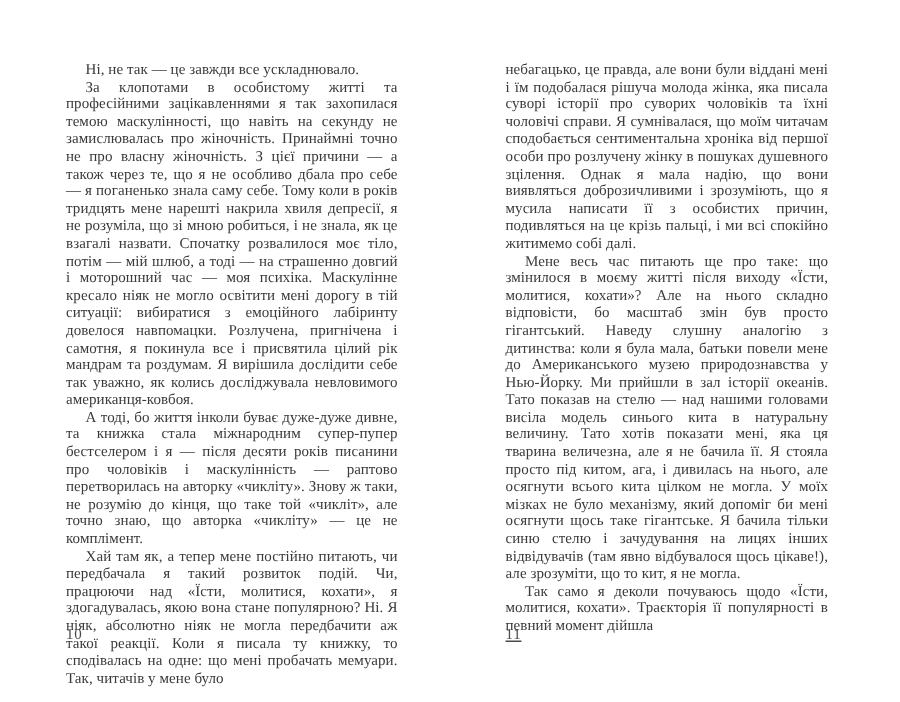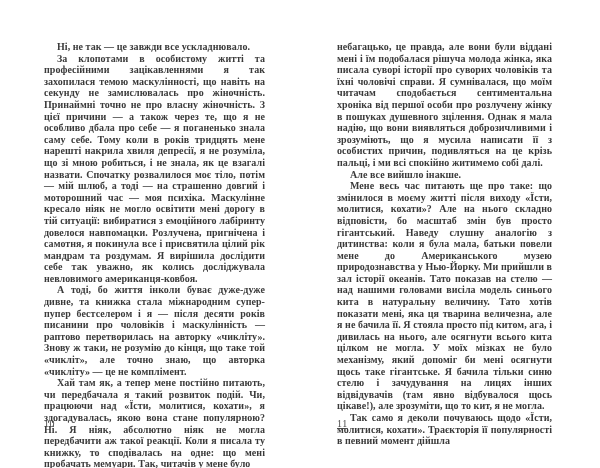--- a/index.html
+++ b/index.html
@@ -21,21 +21,20 @@
   }
   .page-col.left  { left: 44px;  width: 221px; }
   .page-col.right { left: 337px; width: 215px; }
   .page-col p {
     margin: 0;
     font-size: 10px;
     line-height: 11.6px;
     color: #3a3a3a;
     text-align: justify;
     letter-spacing: 0.05px;
-    font-weight: bold;
   }
   .page-col p.indent { text-indent: 13px; }
   .pageno {
     position: absolute;
     top: 419px;
     text-align: left;
     font-size: 10px;
     line-height: 10px;
     color: #4a4a4a;
     letter-spacing: 0.5px;
@@ -51,21 +50,20 @@
 
   <div class="page-col left">
     <p class="indent">Ні, не так — це завжди все ускладнювало.</p>
     <p class="indent">За клопотами в особистому житті та професійними зацікавленнями я так захопилася темою маскулінності, що навіть на секунду не замислювалась про жіночність. Принаймні точно не про власну жіночність. З цієї причини — а також через те, що я не особливо дбала про себе — я поганенько знала саму себе. Тому коли в років тридцять мене нарешті накрила хвиля депресії, я не розуміла, що зі мною робиться, і не знала, як це взагалі назвати. Спочатку розвалилося моє тіло, потім — мій шлюб, а тоді — на страшенно довгий і моторошний час — моя психіка. Маскулінне кресало ніяк не могло освітити мені дорогу в тій ситуації: вибиратися з емоційного лабіринту довелося навпомацки. Розлучена, пригнічена і самотня, я покинула все і присвятила цілий рік мандрам та роздумам. Я вирішила дослідити себе так уважно, як колись досліджувала невловимого американця-ковбоя.</p>
     <p class="indent">А тоді, бо життя інколи буває дуже-дуже дивне, та книжка стала міжнародним супер-пупер бестселером і я — після десяти років писанини про чоловіків і маскулінність — раптово перетворилась на авторку «чикліту». Знову ж таки, не розумію до кінця, що таке той «чикліт», але точно знаю, що авторка «чикліту» — це не комплімент.</p>
     <p class="indent">Хай там як, а тепер мене постійно питають, чи передбачала я такий розвиток подій. Чи, працюючи над «Їсти, молитися, кохати», я здогадувалась, якою вона стане популярною? Ні. Я ніяк, абсолютно ніяк не могла передбачити аж такої реакції. Коли я писала ту книжку, то сподівалась на одне: що мені пробачать мемуари. Так, читачів у мене було</p>
   </div>
 
   <div class="page-col right">
     <p>небагацько, це правда, але вони були віддані мені і їм подобалася рішуча молода жінка, яка писала суворі історії про суворих чоловіків та їхні чоловічі справи. Я сумнівалася, що моїм читачам сподобається сентиментальна хроніка від першої особи про розлучену жінку в пошуках душевного зцілення. Однак я мала надію, що вони виявляться доброзичливими і зрозуміють, що я мусила написати її з особистих причин, подивляться на це крізь пальці, і ми всі спокійно житимемо собі далі.</p>
-    <p class="indent">Але все вийшло інакше.</p>
     <p class="indent">Мене весь час питають ще про таке: що змінилося в моєму житті після виходу «Їсти, молитися, кохати»? Але на нього складно відповісти, бо масштаб змін був просто гігантський. Наведу слушну аналогію з дитинства: коли я була мала, батьки повели мене до Американського музею природознавства у Нью-Йорку. Ми прийшли в зал історії океанів. Тато показав на стелю — над нашими головами висіла модель синього кита в натуральну величину. Тато хотів показати мені, яка ця тварина величезна, але я не бачила її. Я стояла просто під китом, ага, і дивилась на нього, але осягнути всього кита цілком не могла. У моїх мізках не було механізму, який допоміг би мені осягнути щось таке гігантське. Я бачила тільки синю стелю і зачудування на лицях інших відвідувачів (там явно відбувалося щось цікаве!), але зрозуміти, що то кит, я не могла.</p>
     <p class="indent">Так само я деколи почуваюсь щодо «Їсти, молитися, кохати». Траєкторія її популярності в певний момент дійшла</p>
   </div>
 
   <div class="pageno left">10</div>
   <div class="pageno right">11</div>
 
 </div>
 
 </body></html>

